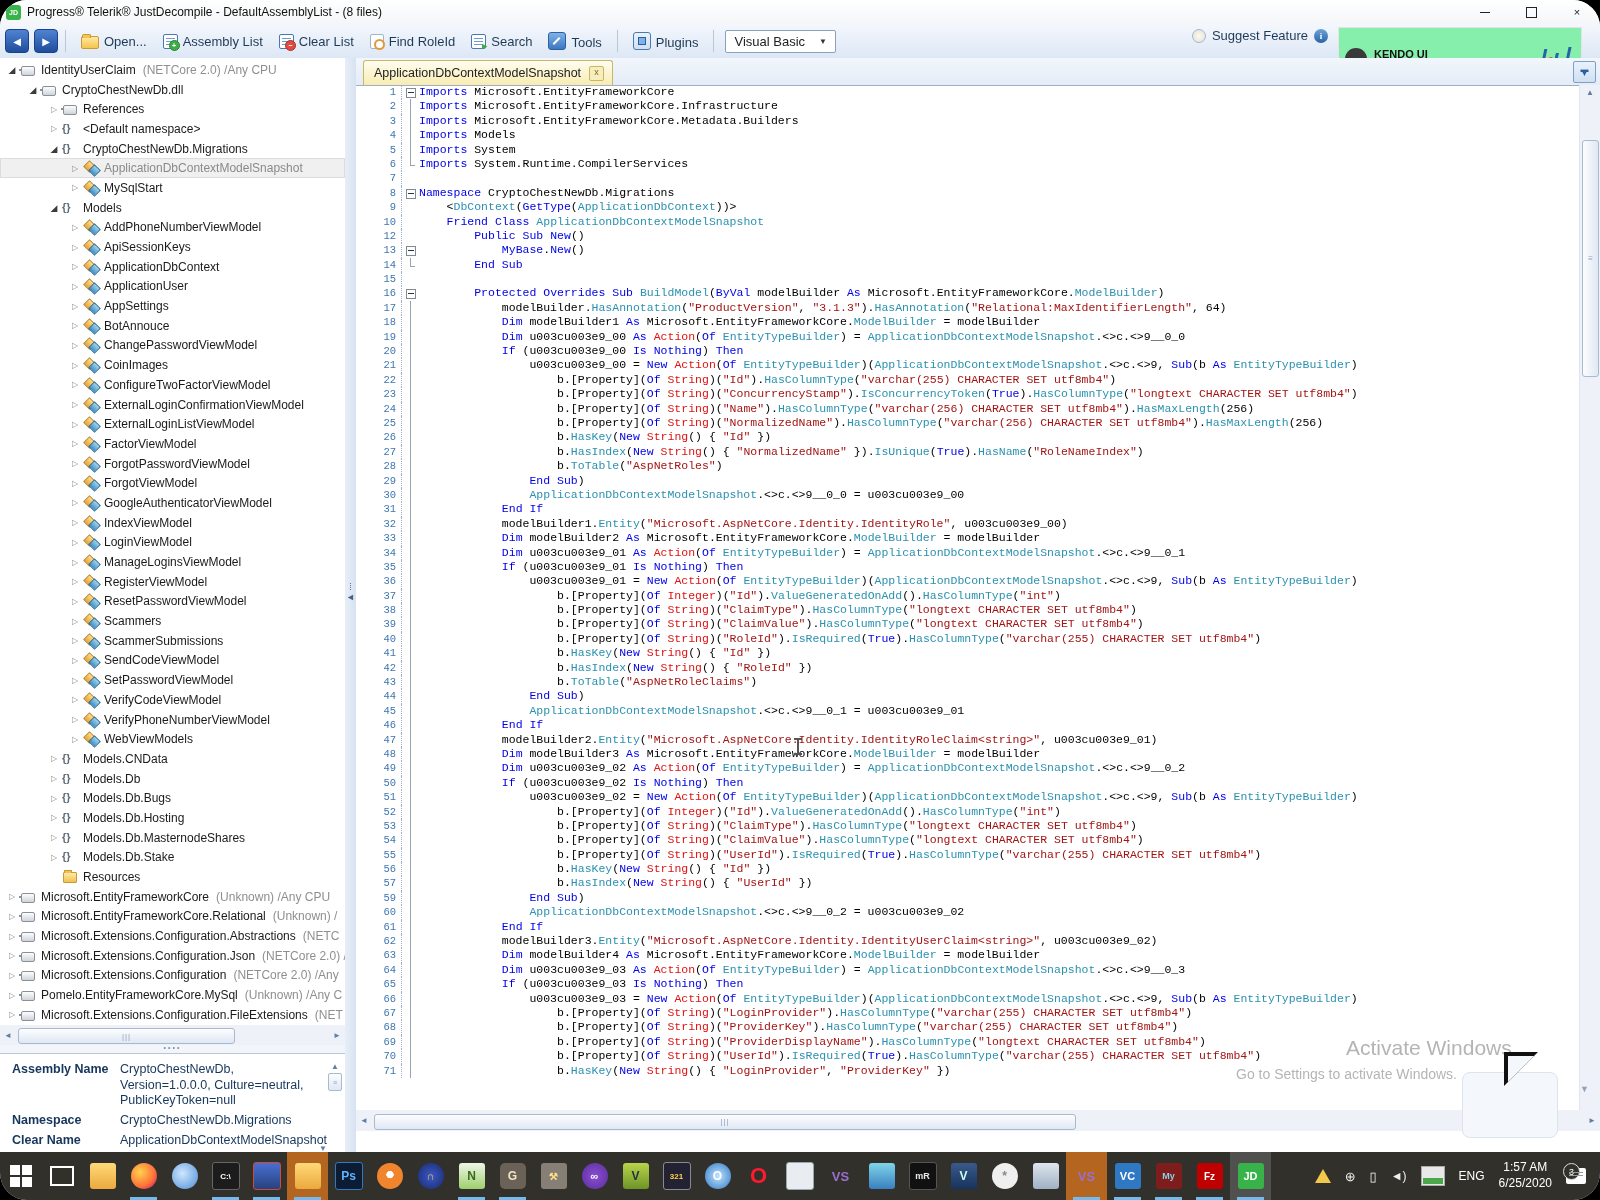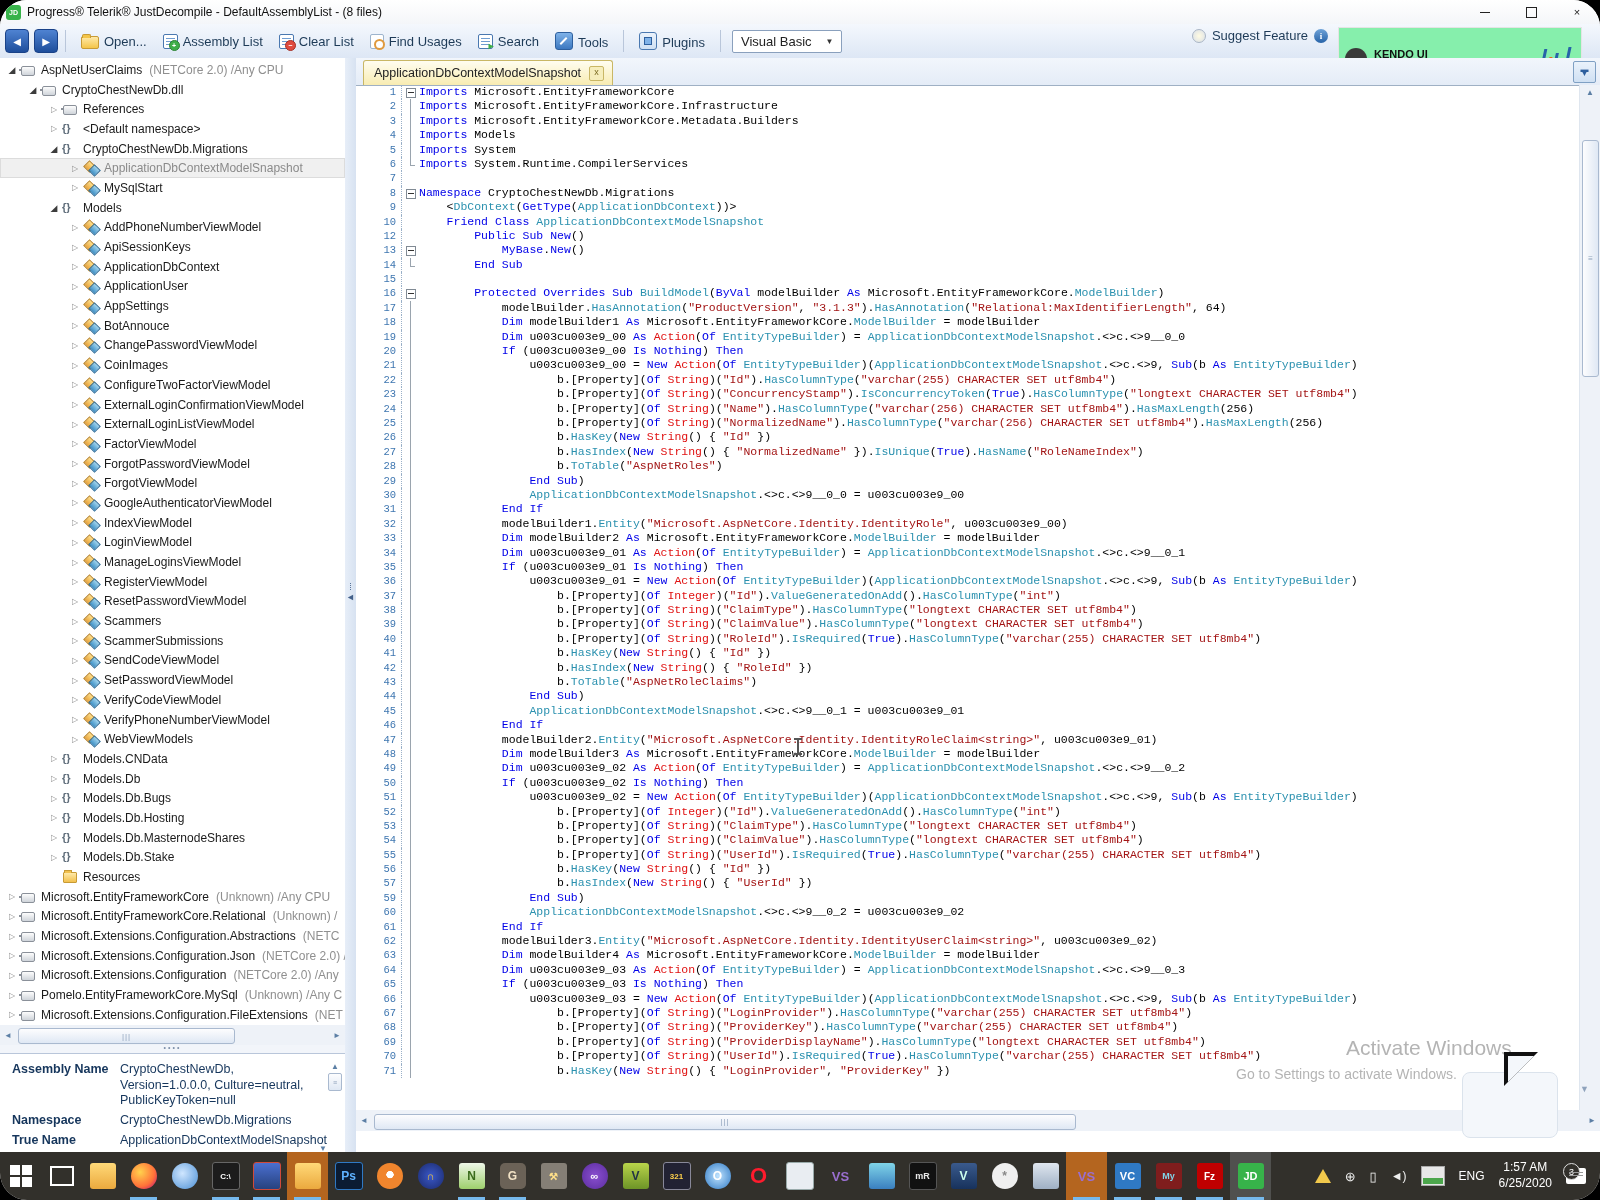--- a/index.html
+++ b/index.html
@@ -216,21 +216,21 @@
       <span>Assembly List</span>
     </div>
     <div class="tbtn">
       <span class="mi mi-list">
           <span class="dot dot-red">−</span>
         </span>
       <span>Clear List</span>
     </div>
     <div class="tbtn">
       <span class="mi mi-mag"></span>
-      <span>Find Usages</span>
+      <span>Find RoleId</span>
     </div>
     <div class="tbtn">
       <span class="mi mi-list mi-arrow"></span>
       <span>Search</span>
     </div>
     <div class="tbtn">
       <span class="mi mi-tools"></span>
       <span>Tools</span>
     </div>
     <div class="tsep"></div>
@@ -268,21 +268,21 @@
   </div>
 
   <div class="main">
     <div class="leftpanel">
       <div class="tree" id="tree">
           <div class="trow" style="padding-left: 4px;">
             <span class="texp open">◢</span>
             <span class="tico">
               <span class="ico-asm"></span>
             </span>
-            <span class="tlabel">AspNetUserClaims</span>
+            <span class="tlabel">IdentityUserClaim</span>
             <span class="tsuffix">(NETCore 2.0) /Any CPU</span>
           </div>
           <div class="trow" style="padding-left: 25px;">
             <span class="texp open">◢</span>
             <span class="tico">
               <span class="ico-asm"></span>
             </span>
             <span class="tlabel">CryptoChestNewDb.dll</span>
           </div>
           <div class="trow" style="padding-left: 46px;">
@@ -633,21 +633,21 @@
       <div class="infopanel">
         <div class="irow">
           <div class="ilabel">Assembly Name</div>
           <div class="ivalue">CryptoChestNewDb, Version=1.0.0.0, Culture=neutral, PublicKeyToken=null</div>
         </div>
         <div class="irow">
           <div class="ilabel">Namespace</div>
           <div class="ivalue">CryptoChestNewDb.Migrations</div>
         </div>
         <div class="irow">
-          <div class="ilabel">True Name</div>
+          <div class="ilabel">Clear Name</div>
           <div class="ivalue">ApplicationDbContextModelSnapshot</div>
         </div>
         <div class="ivscroll">
           <div class="ua">▲</div>
           <div class="th">≡</div>
         </div>
         <div class="combo-arrow">▼</div>
       </div>
     </div>
 

